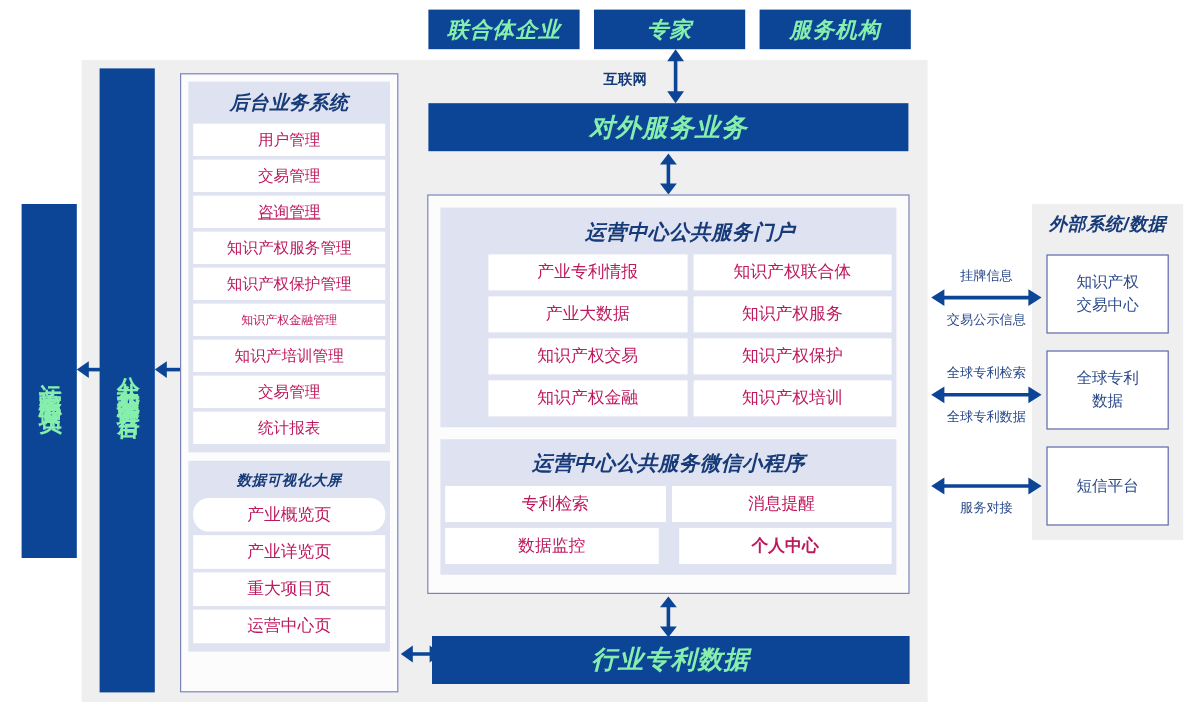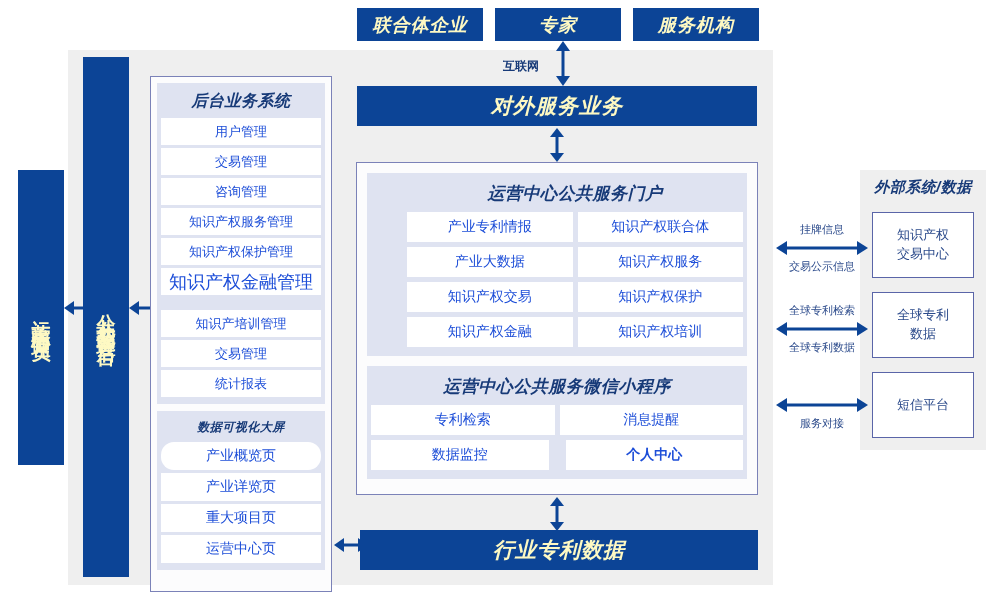--- a/index.html
+++ b/index.html
@@ -13,21 +13,21 @@
     width: 1000px; height: 601px;
     overflow: hidden;
     background: #ffffff;
   }
 
   
   .abs { position: absolute; }
 
   .blue-box {
     background: #0c4496;
-    color: #fef9c3;
+    color: #86efac;
     display: flex; align-items: center; justify-content: center;
     font-weight: bold;
     font-style: italic;
     letter-spacing: 1px;
     text-align: center;
   }
 
   .gray-panel { background: #efefef; }
 
   .bordered-area {
@@ -41,21 +41,21 @@
   }
   .group-title {
     color: #173a78;
     font-weight: bold;
     font-style: italic;
     text-align: center;
     letter-spacing: .5px;
   }
   .cell {
     background: #ffffff;
-    color: #1d4ed8;
+    color: #be185d;
     display: flex; align-items: center; justify-content: center;
     text-align: center;
   }
 
   .vsidebar {
     writing-mode: vertical-rl;
     text-orientation: upright;
     letter-spacing: 4px;
   }
 
@@ -133,41 +133,41 @@
   </div>
 
   <div class="abs" style="left:129px;top:297px;">
     <svg width="34" height="22" viewBox="0 0 34 22">
       <line x1="6" y1="11" x2="28" y2="11" stroke="#0c4496" stroke-width="3"></line>
       <polygon points="0,11 10,4 10,18" fill="#0c4496"></polygon>
       <polygon points="34,11 24,4 24,18" fill="#0c4496"></polygon>
     </svg>
   </div>
 
-  <div class="abs bordered-area" style="left:150px;top:76px;width:182px;height:516px;padding:6px;">
+  <div class="abs bordered-area" style="left:150px;top:61px;width:182px;height:516px;padding:6px;">
 
     <div class="group" style="margin-bottom:7px;">
       <div class="group-title" style="font-size:16px;padding:4px 0 6px;">后台业务系统</div>
       <div id="backend-list">
           <div class="cell" style="height: 27px; font-size: 13px; margin-bottom: 3px;">
             <span>用户管理</span>
           </div>
           <div class="cell" style="height: 27px; font-size: 13px; margin-bottom: 3px;">
             <span>交易管理</span>
           </div>
-          <div class="cell" style="height: 27px; font-size: 13px; margin-bottom: 3px;">
+          <div class="cell" style="height: 27px; font-size: 13px; margin-bottom: 3px; text-decoration: underline;">
             <span>咨询管理</span>
           </div>
           <div class="cell" style="height: 27px; font-size: 13px; margin-bottom: 3px;">
             <span>知识产权服务管理</span>
           </div>
           <div class="cell" style="height: 27px; font-size: 13px; margin-bottom: 3px;">
             <span>知识产权保护管理</span>
           </div>
-          <div class="cell" style="height: 27px; font-size: 18px; margin-bottom: 15px; text-align: center;">
+          <div class="cell" style="height: 27px; font-size: 10px; margin-bottom: 3px; text-align: center;">
             <span>知识产权金融管理</span>
           </div>
           <div class="cell" style="height: 27px; font-size: 13px; margin-bottom: 3px;">
             <span>知识产培训管理</span>
           </div>
           <div class="cell" style="height: 27px; font-size: 13px; margin-bottom: 3px;">
             <span>交易管理</span>
           </div>
           <div class="cell" style="height: 27px; font-size: 13px; margin-bottom: 3px;">
             <span>统计报表</span>

